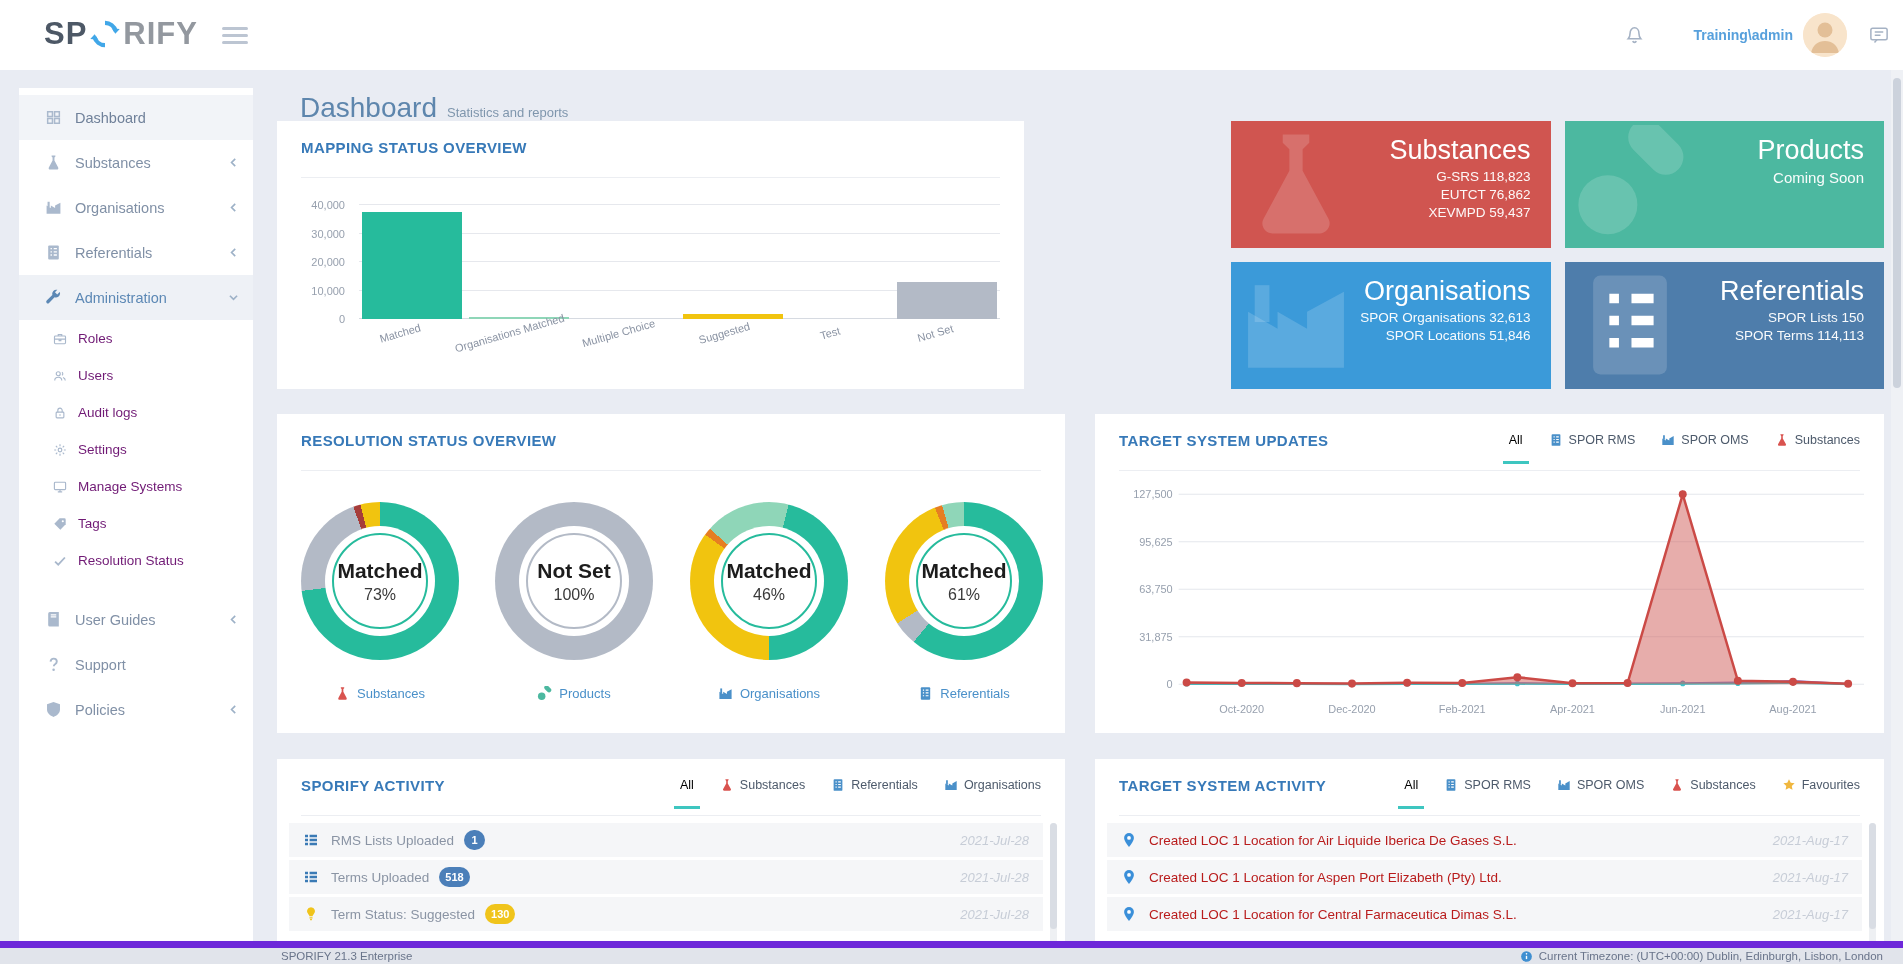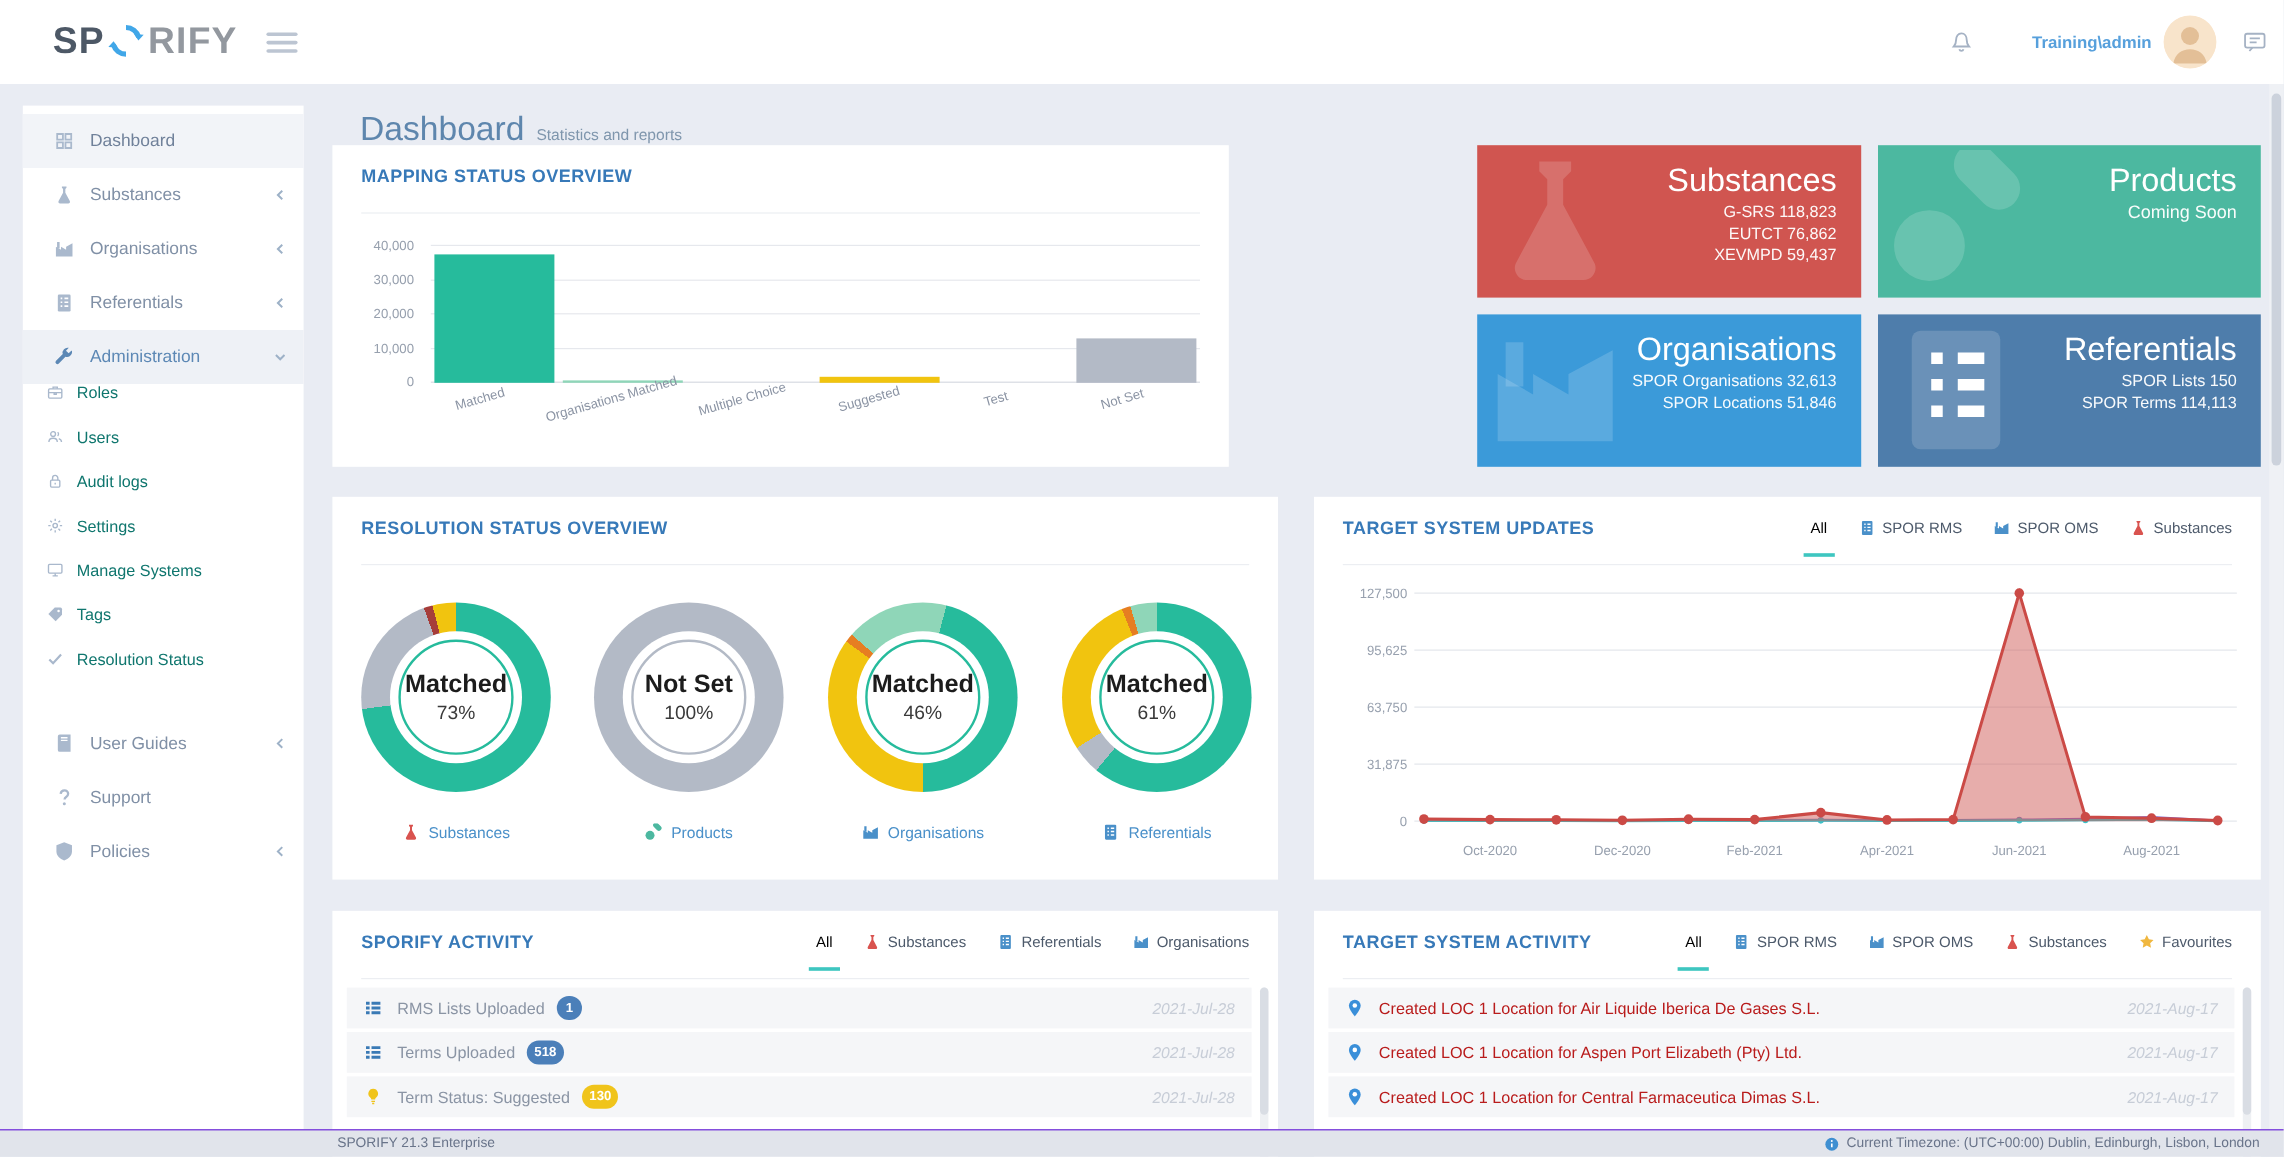--- a/index.html
+++ b/index.html
@@ -22,21 +22,21 @@
   #chat { position:absolute; right:13px; top:25px; width:22px; height:20px; }
 
   
   #sidebar { position:absolute; left:19px; top:88px; width:234px; height:860px; background:#ffffff; z-index:5; padding-top:7px; }
   .snav { display:flex; align-items:center; height:45px; padding:0 14px 0 26px; cursor:pointer; color:#8090a6; font-size:14.5px; position:relative; }
   .snav .sico { width:17px; height:17px; margin-right:13px; color:#aab9cd; flex:0 0 auto; }
   .snav .chev { margin-left:auto; width:11px; height:11px; color:#9db1c7; }
   .snav.active { background:#f2f4f8; color:#70819a; }
   .snav.expanded { background:#eef1f6; color:#5c88b5; }
   .snav.expanded .sico { color:#5c88b5; }
-  .ssub { display:flex; align-items:flex-start; height:37px; padding:0 14px 0 20px; cursor:pointer; color:#0f766e; font-size:13.5px; }
+  .ssub { display:flex; align-items:center; height:37px; padding:0 14px 0 34px; cursor:pointer; color:#701a75; font-size:13.5px; }
   .ssub .sico { width:14px; height:14px; margin-right:11px; color:#a9b8cc; flex:0 0 auto; }
 
   
   #main { position:absolute; left:0; top:70px; width:1903px; height:894px; }
   #page-head { position:absolute; left:300px; top:22px; display:flex; align-items:baseline; gap:10px; }
   #page-head .pt { font-size:28px; color:#5e86ad; }
   #page-head .ps { font-size:13px; color:#7f96ad; }
 
   .card { position:absolute; background:#ffffff; }
   .card-title { font-size:15px; font-weight:bold; color:#3779b8; letter-spacing:.4px; }
@@ -102,21 +102,21 @@
   .arow .rlabel { font-size:13.5px; color:#8a94a4; }
   .arow .rlink { font-size:13.5px; color:#b91c1c; cursor:pointer; }
   .arow .rdate { margin-left:auto; font-size:13px; font-style:italic; color:#c7cdd7; }
   .badge { display:inline-flex; align-items:center; justify-content:center; min-width:21px; height:20px; padding:0 6px;
     border-radius:11px; font-size:11px; font-weight:bold; color:#fff; margin-left:10px; }
   .badge.b-blue { background:#4b7fb9; } .badge.b-yellow { background:#f0c41b; }
   .vscroll { position:absolute; right:8px; top:64px; bottom:10px; width:7px; background:#eef0f3; border-radius:4px; }
   .vscroll .thumb { position:absolute; top:0; left:0; width:7px; height:55%; background:#d9dde4; border-radius:4px; }
 
   
-  #footer { position:absolute; left:0; bottom:0; width:1903px; height:23px; background:#e1e4eb; border-top:1px solid #6d28d9;
+  #footer { position:absolute; left:0; bottom:0; width:1903px; height:23px; background:#e1e4eb; border-top:7px solid #6d28d9;
     z-index:40; display:flex; align-items:center; font-size:11.5px; color:#69748a; }
   #footer .fleft { margin-left:281px; }
   #footer .fright { margin-left:auto; margin-right:20px; display:flex; align-items:center; gap:6px; }
   #footer .fi { width:13px; height:13px; color:#3f8fd1; }
 
   
   #winscroll { position:absolute; right:0; top:70px; width:12px; bottom:0; background:#eff1f5; z-index:30; }
   #winscroll .wthumb { position:absolute; left:2px; top:8px; width:8px; height:310px; border-radius:4px; background:#ccd2dc; }
 </style>
 </head>

